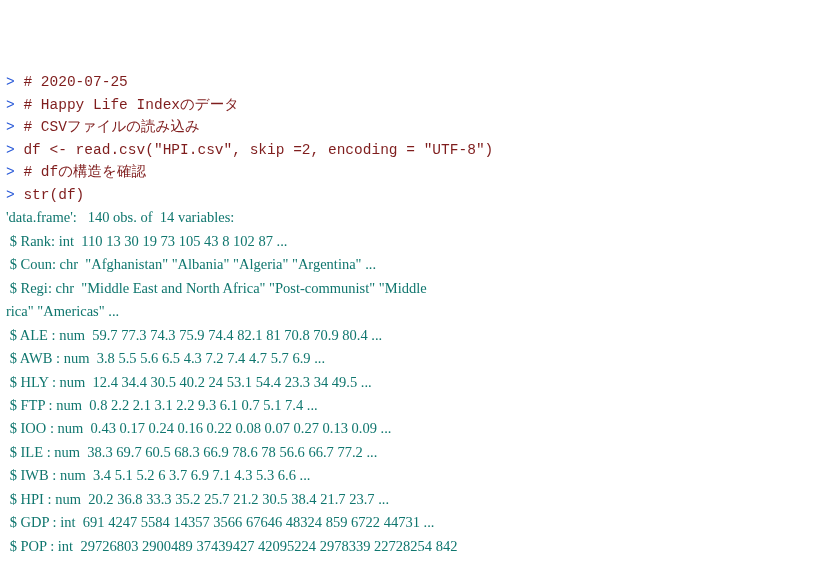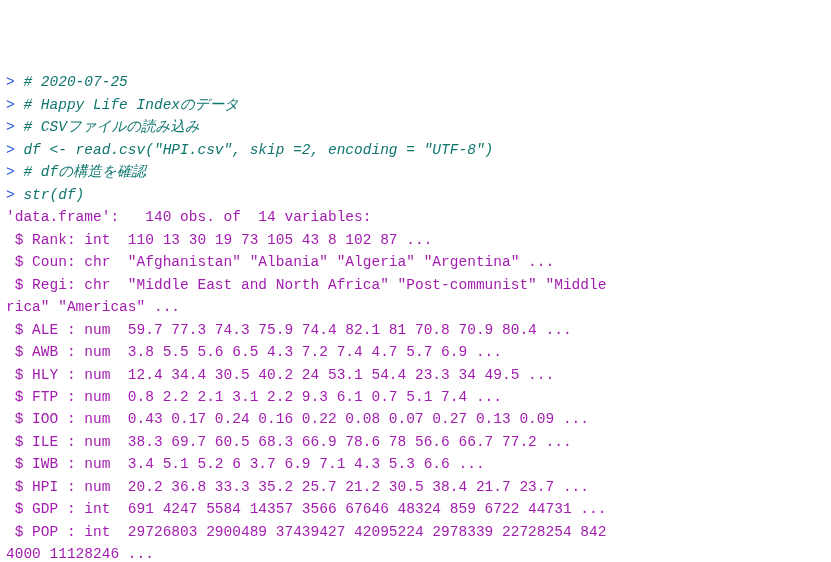--- a/index.html
+++ b/index.html
@@ -7,22 +7,22 @@
       padding: 4px 6px;
       font-family: "Courier New", Courier, monospace;
       font-size: 14.5px;
       line-height: 1.55;
       background: #fff;
       color: #333;
       white-space: pre;
       overflow: hidden;
     }
     .prompt { color: #2a5ad8; }
-    .input  { color: #0f766e; font-style: italic; }
-    .output { color: #a21caf; }
+    .input  { color: #7f1d1d; }
+    .output { color: #0f766e; font-family: Liberation Serif, serif; }
   </style>
 </head>
 <body>
 
 
 <div id="console-area"><div><span class="prompt">&gt; </span><span class="input"># 2020-07-25</span></div><div><span class="prompt">&gt; </span><span class="input"># Happy Life Indexのデータ</span></div><div><span class="prompt">&gt; </span><span class="input"># CSVファイルの読み込み</span></div><div><span class="prompt">&gt; </span><span class="input">df &lt;- read.csv("HPI.csv", skip =2, encoding = "UTF-8")</span></div><div><span class="prompt">&gt; </span><span class="input"># dfの構造を確認</span></div><div><span class="prompt">&gt; </span><span class="input">str(df)</span></div><div><span class="output">'data.frame':   140 obs. of  14 variables:</span></div><div><span class="output"> $ Rank: int  110 13 30 19 73 105 43 8 102 87 ...</span></div><div><span class="output"> $ Coun: chr  "Afghanistan" "Albania" "Algeria" "Argentina" ...</span></div><div><span class="output"> $ Regi: chr  "Middle East and North Africa" "Post-communist" "Middle</span></div><div><span class="output">rica" "Americas" ...</span></div><div><span class="output"> $ ALE : num  59.7 77.3 74.3 75.9 74.4 82.1 81 70.8 70.9 80.4 ...</span></div><div><span class="output"> $ AWB : num  3.8 5.5 5.6 6.5 4.3 7.2 7.4 4.7 5.7 6.9 ...</span></div><div><span class="output"> $ HLY : num  12.4 34.4 30.5 40.2 24 53.1 54.4 23.3 34 49.5 ...</span></div><div><span class="output"> $ FTP : num  0.8 2.2 2.1 3.1 2.2 9.3 6.1 0.7 5.1 7.4 ...</span></div><div><span class="output"> $ IOO : num  0.43 0.17 0.24 0.16 0.22 0.08 0.07 0.27 0.13 0.09 ...</span></div><div><span class="output"> $ ILE : num  38.3 69.7 60.5 68.3 66.9 78.6 78 56.6 66.7 77.2 ...</span></div><div><span class="output"> $ IWB : num  3.4 5.1 5.2 6 3.7 6.9 7.1 4.3 5.3 6.6 ...</span></div><div><span class="output"> $ HPI : num  20.2 36.8 33.3 35.2 25.7 21.2 30.5 38.4 21.7 23.7 ...</span></div><div><span class="output"> $ GDP : int  691 4247 5584 14357 3566 67646 48324 859 6722 44731 ...</span></div><div><span class="output"> $ POP : int  29726803 2900489 37439427 42095224 2978339 22728254 842</span></div><div><span class="output">4000 11128246 ...</span></div></div>
 
 
 
 </body></html>

